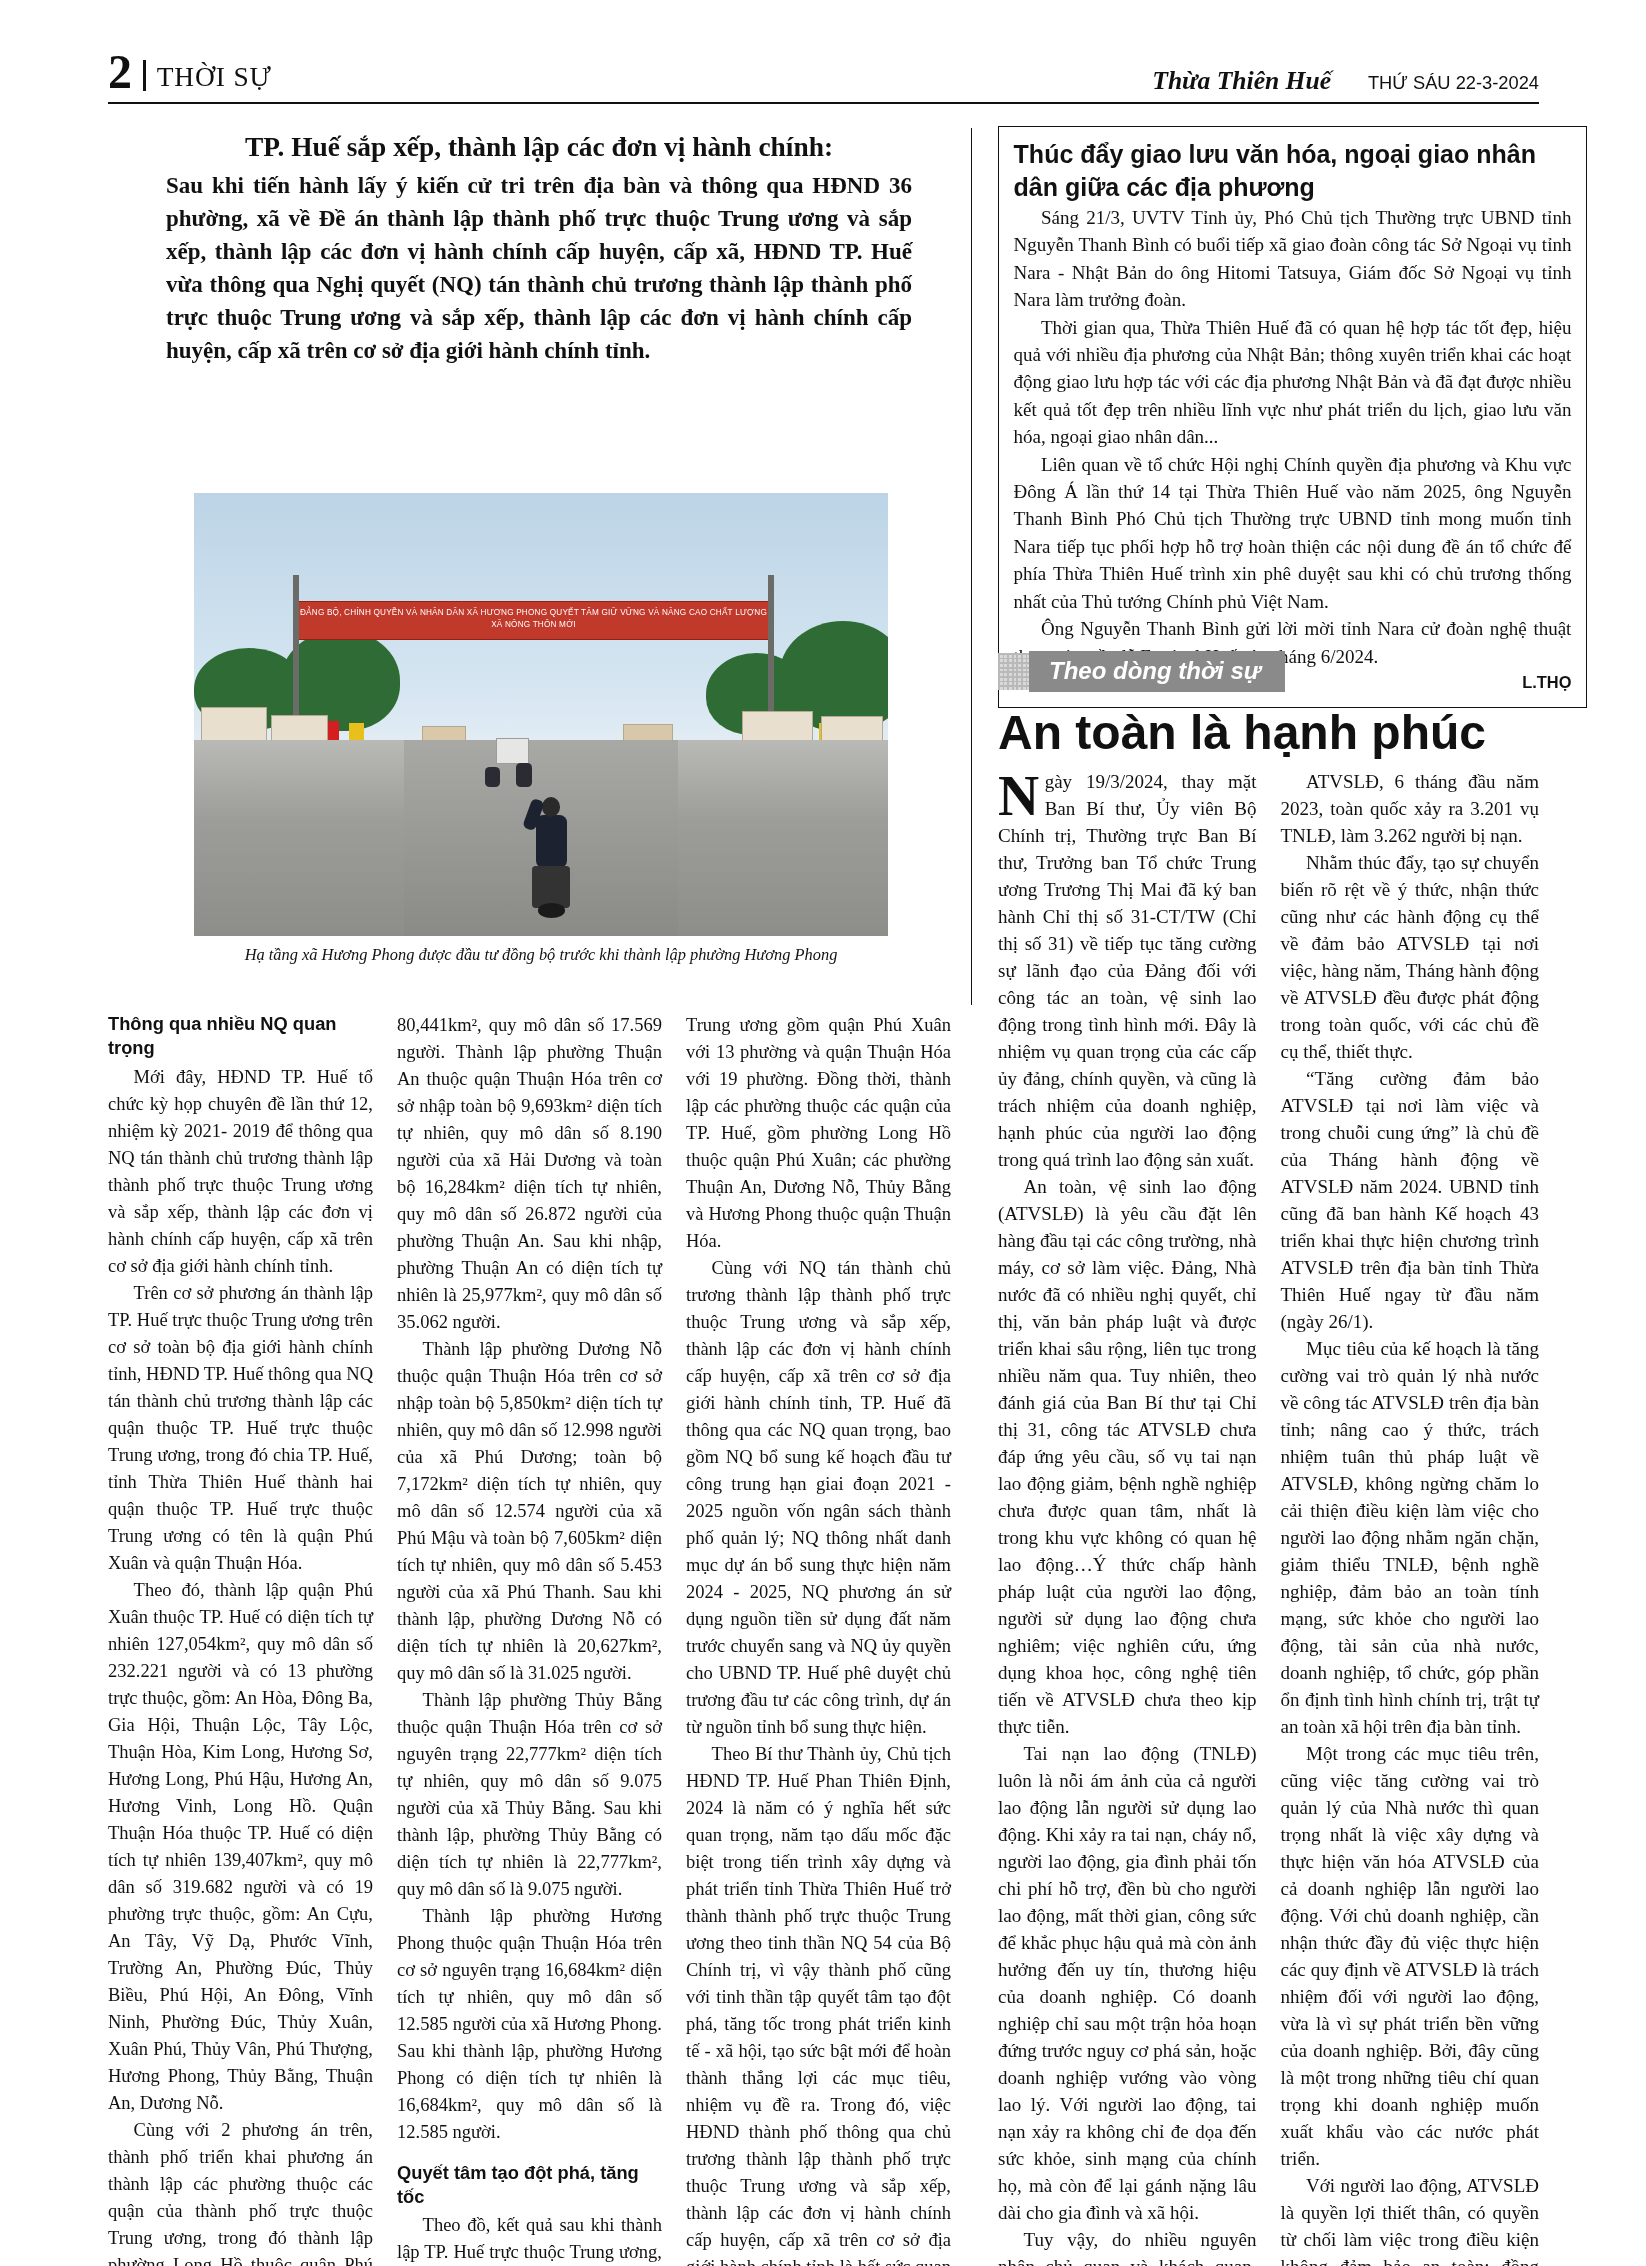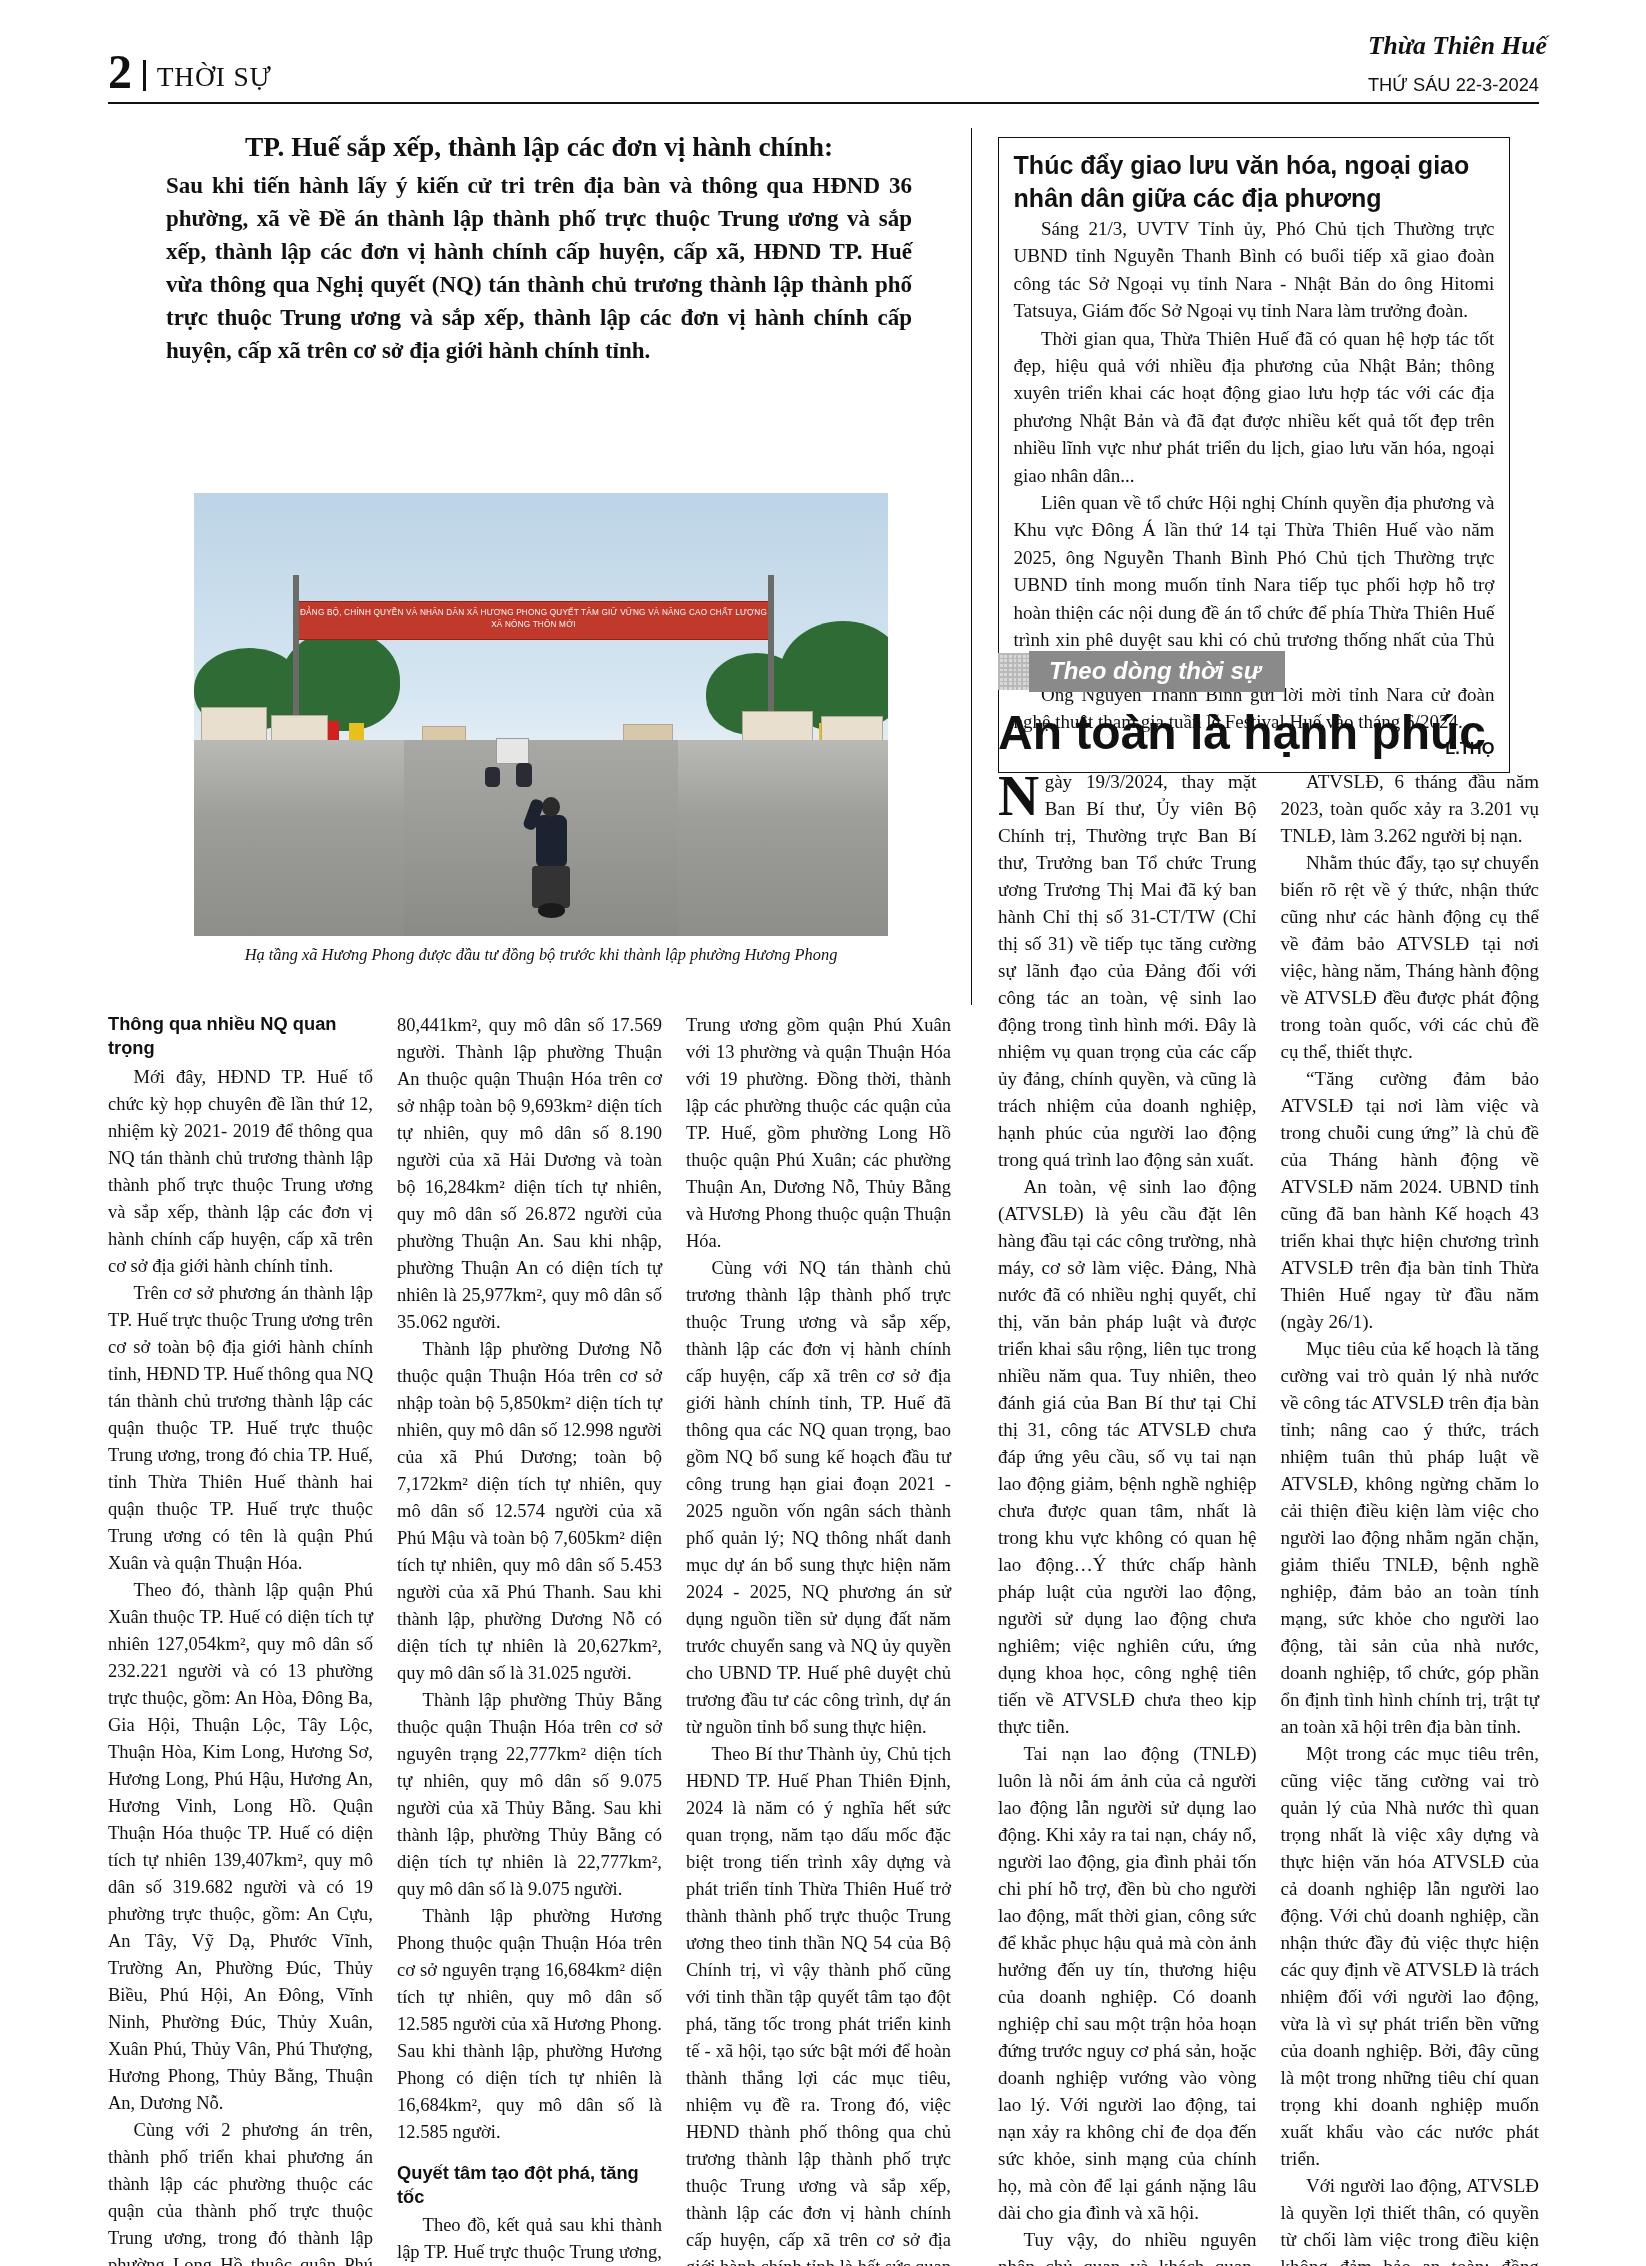--- a/index.html
+++ b/index.html
@@ -5,21 +5,21 @@
   html, body { margin:0; padding:0; background:#ffffff; }
   body { width:1647px; height:2267px; font-family:"Liberation Serif", serif; color:#111; }
   .page { position:relative; width:1647px; height:2267px; padding:0; box-sizing:border-box; }
 
   
   .masthead { position:absolute; left:108px; top:48px; width:1431px; height:53px; }
   .mast-left { position:absolute; left:0; top:0; display:flex; align-items:flex-end; }
   .mast-num { font-family:"Liberation Serif", serif; font-size:48px; font-weight:700; line-height:48px; }
   .mast-sep { width:2.7px; background:#111; height:31px; margin:0 11px 5.5px 11px; }
   .mast-section { font-family:"Liberation Serif", serif; font-size:27.4px; letter-spacing:0.9px; line-height:29px; padding-bottom:3.7px; }
-  .mast-right { position:absolute; right:0; bottom:5.5px; display:flex; align-items:baseline; gap:12.8px;flex-direction:column; }
+  .mast-right { position:absolute; right:0; bottom:5.5px; display:flex; align-items:baseline; gap:12.8px; }
   .mast-paper { font-family:"Liberation Serif", serif; font-style:italic; font-weight:700; font-size:25.6px; }
   .mast-date { font-family:"Liberation Sans", sans-serif; font-size:18.3px;margin-left:24px; }
   .mast-rule { position:absolute; left:108px; top:102px; width:1431px; height:1.8px; background:#111; }
 
   
   .lead { position:absolute; left:155px; top:132px; width:768px; }
   .kicker { font-family:"Liberation Serif", serif; font-weight:700; font-size:27.4px; text-align:center; margin:0 0 5.5px 0; }
   .headline { font-family:"Liberation Sans", sans-serif; font-weight:700; font-size:84px; line-height:84px; text-align:center; margin:3.7px 0 16.4px 0; letter-spacing:-0.9px; }
   .standfirst { font-family:"Liberation Serif", serif; font-weight:700; font-size:23px; line-height:33px; text-align:justify; margin:0 11px; }
 
@@ -41,21 +41,21 @@
   .houses { position:absolute; left:0; right:0; top:196px; height:105px; }
   .house { position:absolute; background:#e8dfcf; border:0.9px solid #b5a88f; }
   .trees { position:absolute; background:#2e6b35; border-radius:50% 50% 45% 45%; }
   .rider { position:absolute; }
   .rider .body { position:absolute; background:#1c2230; border-radius:7.3px; }
   .rider .bike { position:absolute; background:#333; border-radius:3.7px; }
   .scooter { position:absolute; background:#2b2b33; border-radius:4.6px; }
   .truck { position:absolute; background:#e6e6e4; border:0.9px solid #9c9c98; }
 
   
-  .box-right { position:absolute; left:998px; top:137px; width:512px; border:1.8px solid #111; padding:11px 14.6px 14.6px 14.6px; box-sizing:border-box; }
+  .box-right { position:absolute; left:998px; top:126px; width:589px; border:1.8px solid #111; padding:11px 14.6px 14.6px 14.6px; box-sizing:border-box; }
   .box-title { font-family:"Liberation Sans", sans-serif; font-weight:700; font-size:25px; line-height:33px; }
   .box-body p { font-family:"Liberation Serif", serif; font-size:19px; line-height:27.4px; text-align:justify; margin:0; text-indent:27.4px; }
   .byline { font-family:"Liberation Sans", sans-serif; font-weight:700; font-size:16.4px; text-align:right; margin-top:3px; }
 
   
   .tdts { position:absolute; left:998px; top:651px; width:541px; }
   .tdts-bar { display:flex; align-items:center; }
   .tdts-dots { width:31px; height:37px; background:
       repeating-linear-gradient(#b9b9b9 0 1.8px, transparent 1.8px 4.6px),
       repeating-linear-gradient(90deg,#b9b9b9 0 1.8px, transparent 1.8px 4.6px);

